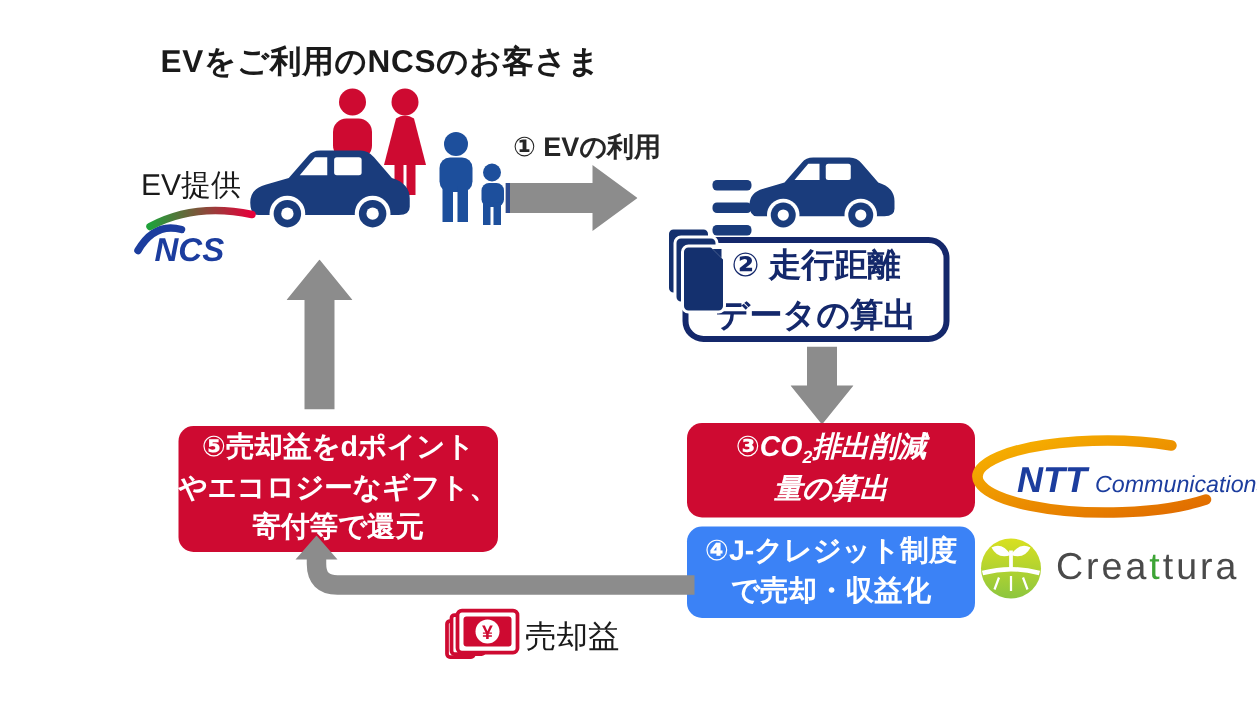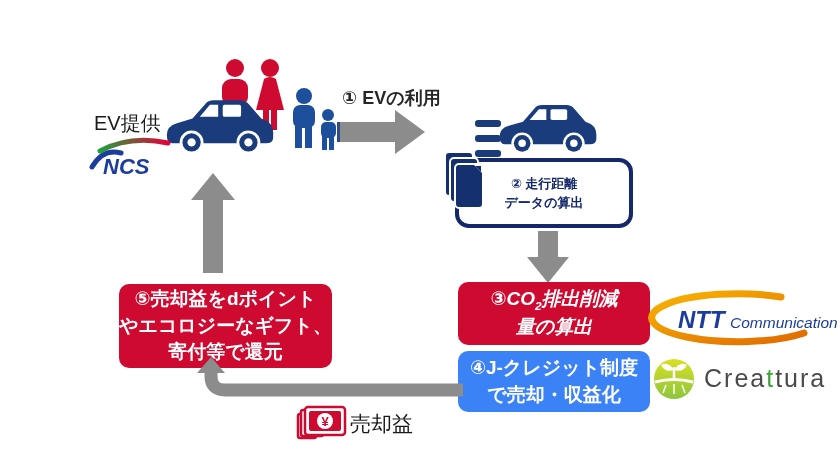--- a/index.html
+++ b/index.html
@@ -9,30 +9,31 @@
   .title{font-size:21px;font-weight:bold;color:#1a1a1a;letter-spacing:0.5px;}
   .plain-label{font-size:20px;color:#1a1a1a;}
   .step-label{font-size:18px;color:#262626;font-weight:bold;}
   .box{border-radius:10px;color:#fff;font-weight:bold;text-align:center;
        display:flex;flex-direction:column;justify-content:center;line-height:1.42;}
   .box-red{background:#CE0A31;}
   .box-navy{background:#3b82f6;}
   .box-outline{background:#fff;border:4px solid #14286B;border-radius:14px;color:#14286B;
        font-weight:bold;text-align:center;display:flex;flex-direction:column;justify-content:center;line-height:1.5;}
   .fs19{font-size:19px;}
-  .fs18{font-size:13px;}
+  .fs18{font-size:22px;}
   sub{font-size:0.62em;}
   .creattura-text{font-size:25px;font-weight:400;color:#4A4A4A;letter-spacing:2px;}
   .creattura-green{color:#3DA435;}
 </style>
 </head>
 <body>
 
 <div id="stage">
 
+  <div class="abs title" style="left:107px;top:27px;">EVをご利用のNCSのお客さま</div>
 
   <svg class="abs" style="left:216px;top:58px;" width="126" height="92" viewBox="0 0 126 92">
     <g fill="#CE0A31">
       <circle cx="19" cy="10" r="9"></circle>
       <rect x="6" y="21" width="26" height="27" rx="9"></rect>
       <rect x="8" y="44" width="9" height="27"></rect>
       <rect x="21" y="44" width="9" height="27"></rect>
       <circle cx="54" cy="10" r="9"></circle>
       <path d="M48,21 Q54,17 60,21 L68,52 L40,52 Z"></path>
       <rect x="47" y="50" width="6" height="22"></rect>

